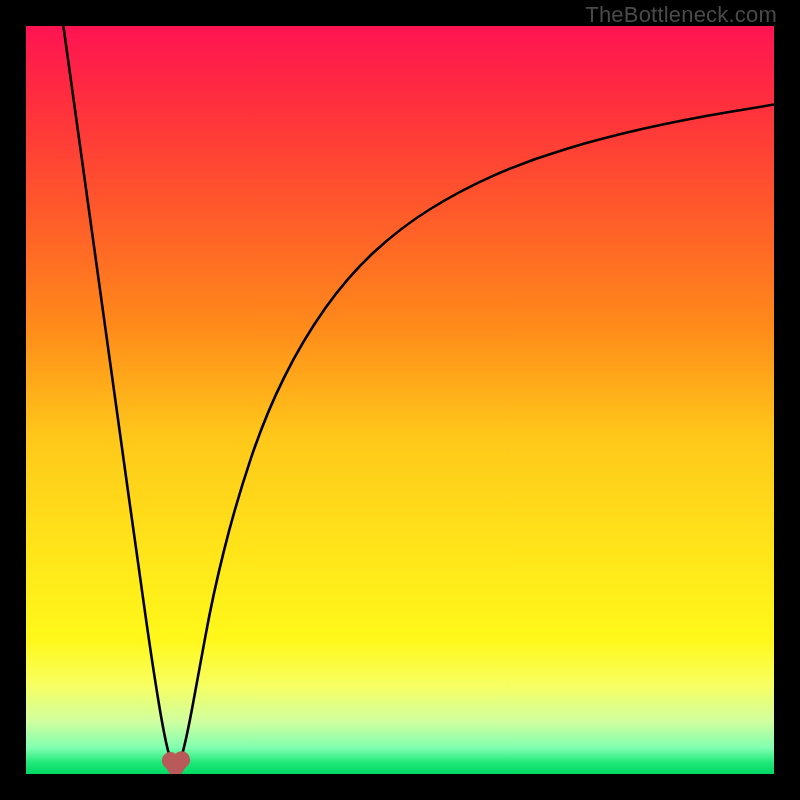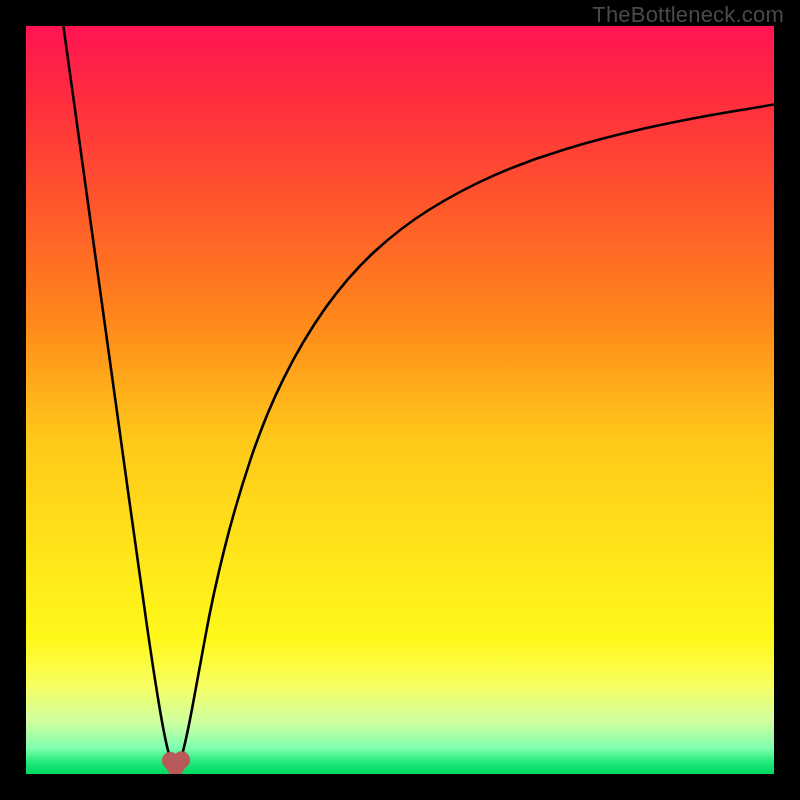--- a/index.html
+++ b/index.html
@@ -21,21 +21,21 @@
   .plot {
     position: absolute;
     left: 26px;
     top: 26px;
     width: 748px;
     height: 748px;
   }
   .watermark {
     position: absolute;
     top: 2px;
-    right: 16px;
+    right: 23px;
     font-size: 22px;
     color: #4a4a4a;
     font-weight: 500;
     letter-spacing: 0.2px;
     user-select: none;
   }
 </style>
 </head>
 <body>
 

